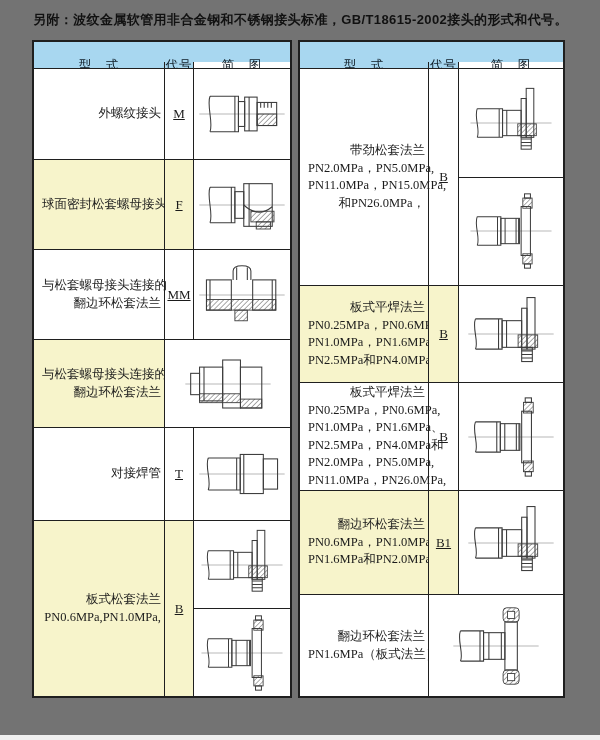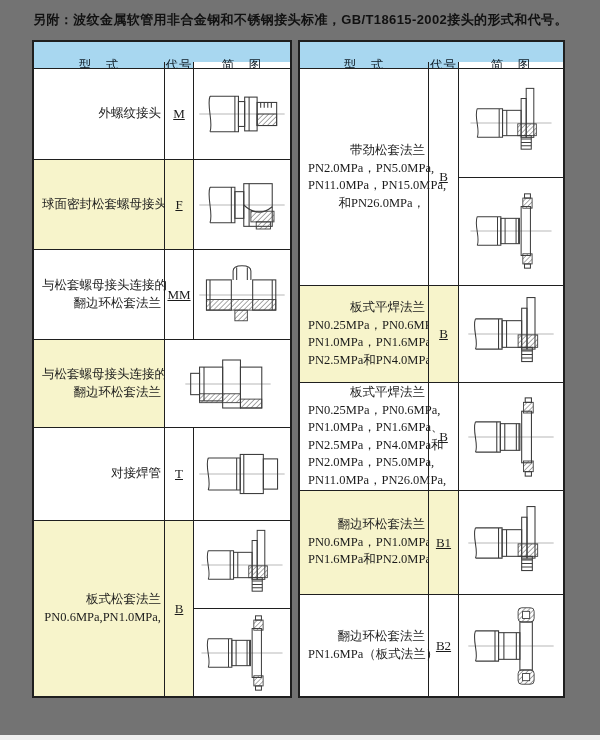--- a/index.html
+++ b/index.html
@@ -305,21 +305,20 @@
             <use href="#sym-flange-plate"></use>
           </svg>
       </div>
     </div>
 
     <div class="trow" style="height:102px">
       <div class="c c-type">
         <div class="ln">翻边环松套法兰</div>
         <div class="ln">PN1.6MPa（板式法兰）</div>
       </div>
-      <div class="c c-code">B2</div>
       <div class="c c-diag">
         <svg class="diagram" viewBox="0 0 100 90">
             <use href="#sym-lap"></use>
           </svg>
       </div>
     </div>
   </div>
 
   <div class="scan-edge"></div>
 </div>

